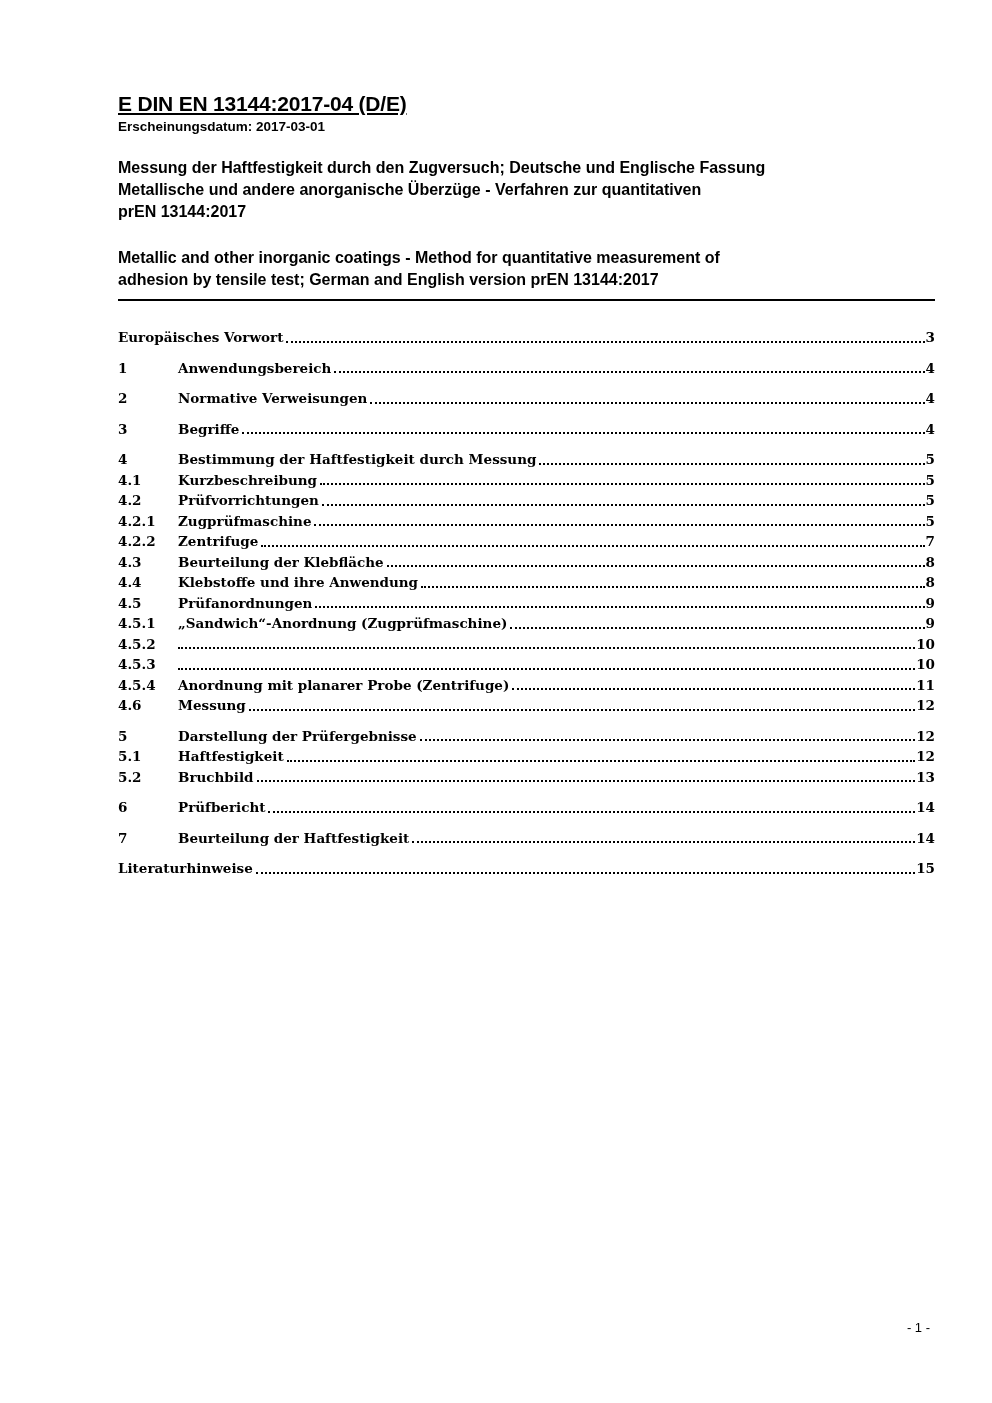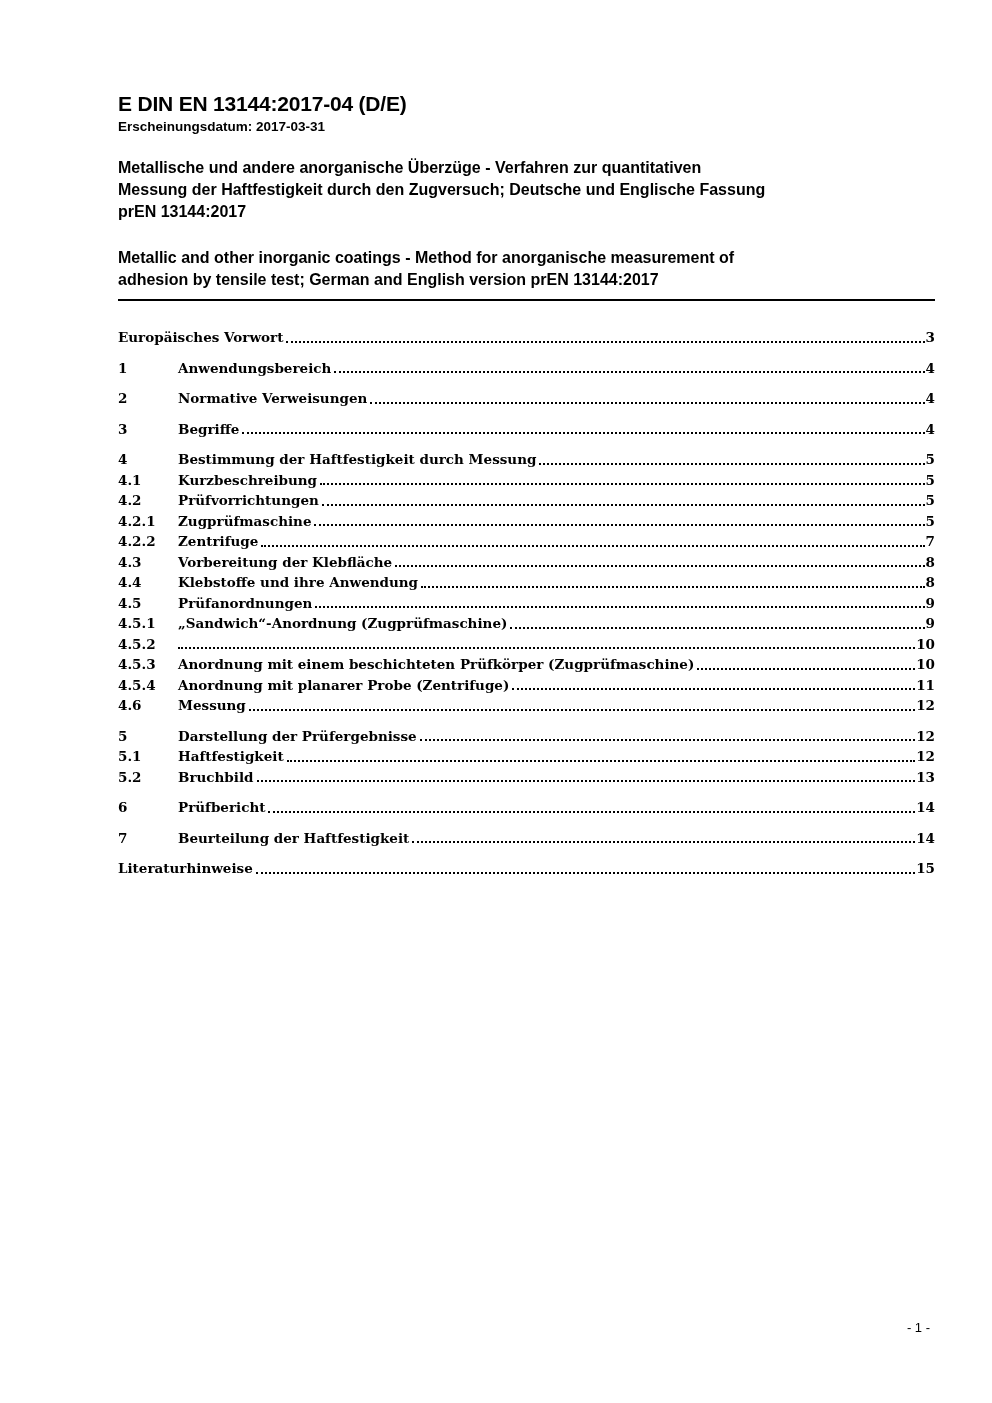--- a/index.html
+++ b/index.html
@@ -14,20 +14,21 @@
     position: absolute;
     left: 118px; top: 0;
     width: 817px;
   }
   .doc-title {
     margin: 92px 0 0 0;
     font-size: 21px;
     line-height: 24px;
     font-weight: bold;
     letter-spacing: -0.2px;
+    text-decoration: underline;
   }
   .pub-date {
     margin-top: 3px;
     font-size: 13.5px;
     font-weight: bold;
   }
   .title-de { margin-top: 23px; }
   .title-en { margin-top: 24px; }
   .title-block {
     font-size: 16px;
@@ -97,30 +98,30 @@
     font-weight: normal;
   }
 </style>
 </head>
 <body>
 
 <div class="content">
 
   <header>
     <h1 class="doc-title">E DIN EN 13144:2017-04 (D/E)</h1>
-    <div class="pub-date">Erscheinungsdatum: 2017-03-31</div>
+    <div class="pub-date">Erscheinungsdatum: 2017-03-01</div>
 
     <div class="title-block title-de">
+      <div>Messung der Haftfestigkeit durch den Zugversuch; Deutsche und Englische Fassung</div>
       <div>Metallische und andere anorganische Überzüge - Verfahren zur quantitativen</div>
-      <div>Messung der Haftfestigkeit durch den Zugversuch; Deutsche und Englische Fassung</div>
       <div>prEN 13144:2017</div>
     </div>
 
     <div class="title-block title-en">
-      <div>Metallic and other inorganic coatings - Method for anorganische measurement of</div>
+      <div>Metallic and other inorganic coatings - Method for quantitative measurement of</div>
       <div>adhesion by tensile test; German and English version prEN 13144:2017</div>
     </div>
 
     <hr class="rule">
   </header>
 
   <section class="toc">
     <div class="toc-entries" id="toc-entries">
         <div class="toc-row spaced no-num">
 
@@ -171,21 +172,21 @@
     <span class="toc-page">5</span>
   </div>
         <div class="toc-row">
     <span class="toc-num">4.2.2</span>
     <span class="toc-title">Zentrifuge</span>
     <span class="toc-leader"></span>
     <span class="toc-page">7</span>
   </div>
         <div class="toc-row">
     <span class="toc-num">4.3</span>
-    <span class="toc-title">Vorbereitung der Klebfläche</span>
+    <span class="toc-title">Beurteilung der Klebfläche</span>
     <span class="toc-leader"></span>
     <span class="toc-page">8</span>
   </div>
         <div class="toc-row">
     <span class="toc-num">4.4</span>
     <span class="toc-title">Klebstoffe und ihre Anwendung</span>
     <span class="toc-leader"></span>
     <span class="toc-page">8</span>
   </div>
         <div class="toc-row">
@@ -200,21 +201,20 @@
     <span class="toc-leader"></span>
     <span class="toc-page">9</span>
   </div>
         <div class="toc-row">
     <span class="toc-num">4.5.2</span>
     <span class="toc-leader"></span>
     <span class="toc-page">10</span>
   </div>
         <div class="toc-row">
     <span class="toc-num">4.5.3</span>
-    <span class="toc-title">Anordnung mit einem beschichteten Prüfkörper (Zugprüfmaschine)</span>
     <span class="toc-leader"></span>
     <span class="toc-page">10</span>
   </div>
         <div class="toc-row">
     <span class="toc-num">4.5.4</span>
     <span class="toc-title">Anordnung mit planarer Probe (Zentrifuge)</span>
     <span class="toc-leader"></span>
     <span class="toc-page">11</span>
   </div>
         <div class="toc-row">

